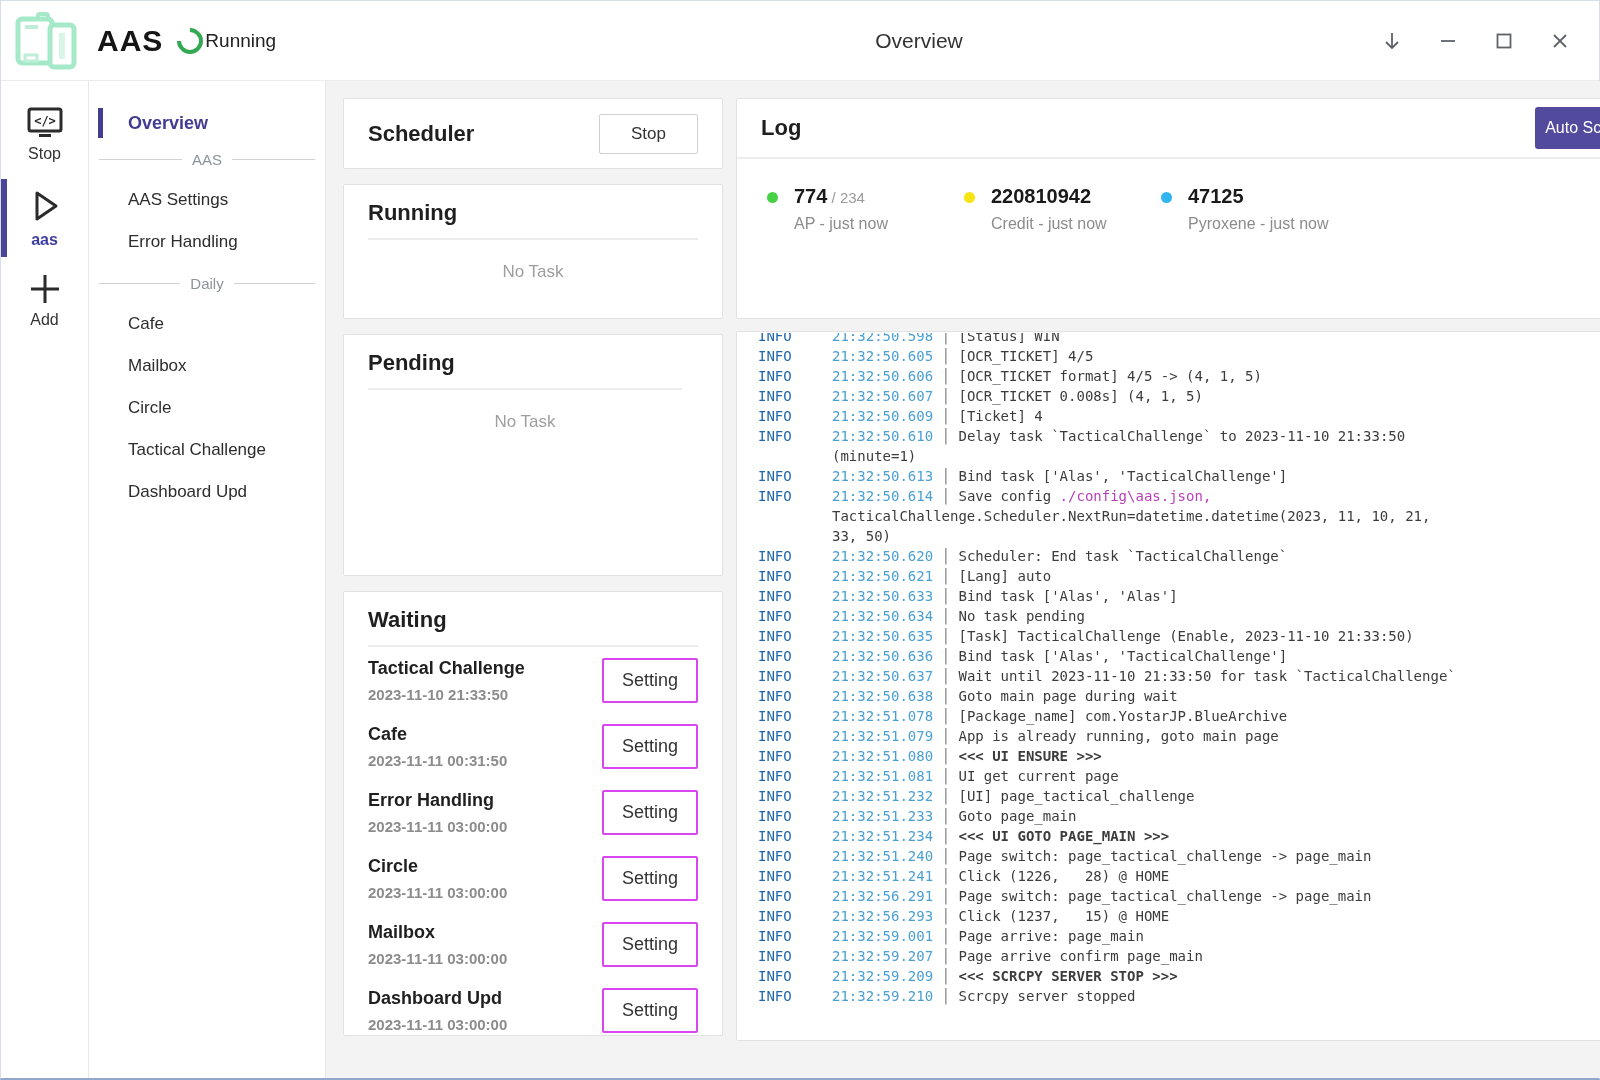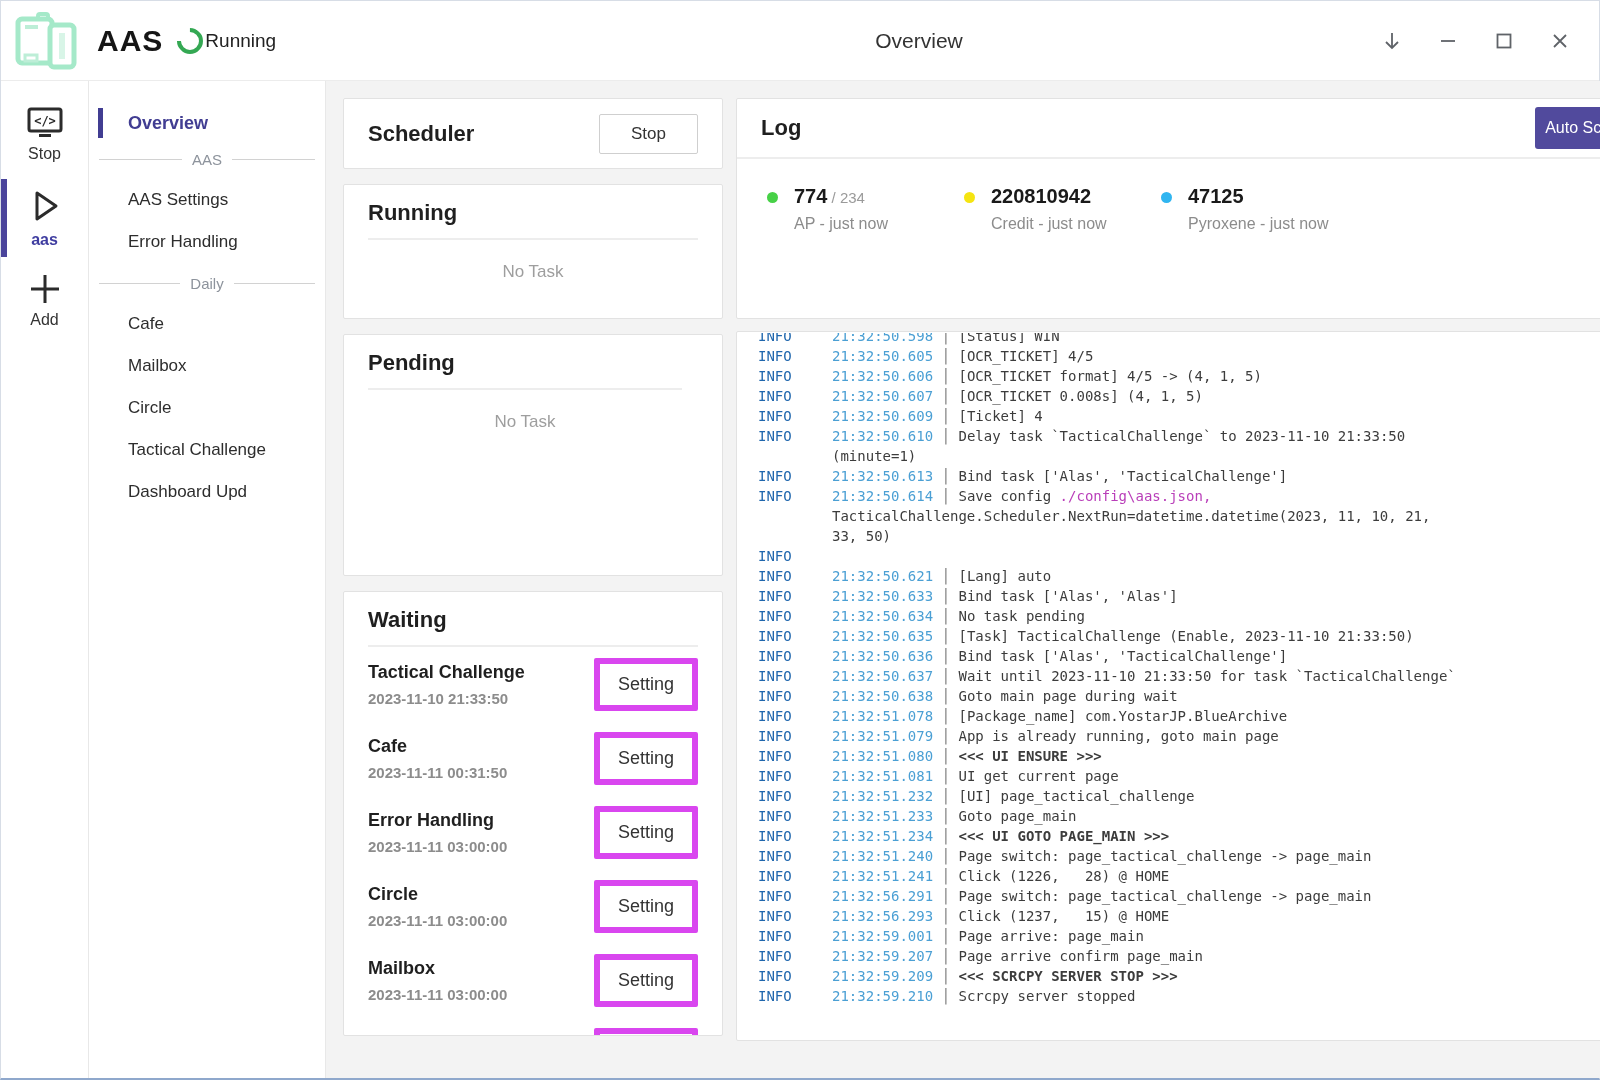--- a/index.html
+++ b/index.html
@@ -53,21 +53,21 @@
   .running { height:135px; padding:15px 24px 0 24px; }
   .pending { height:242px; padding:15px 40px 0 24px; }
   .running .hr, .pending .hr, .waiting .hr { margin-top:12px; }
   .no-task { text-align:center; color:#9e9e9e; font-size:17px; margin-top:22px; }
 
   
   .waiting { flex:1; margin-bottom:42px; padding:15px 24px 0 24px; overflow:hidden; }
   .wait-row { display:flex; align-items:center; justify-content:space-between; padding:11px 0 10px 0; }
   .wait-name { font-size:18px; font-weight:bold; color:#1f1f1f; }
   .wait-time { font-size:15px; font-weight:bold; color:#8c8c8c; margin-top:7px; }
-  .btn-setting { background:#fff; border:6px solid #d946ef; border-radius:2px; font-size:18px; color:#333; padding:10px 18px; cursor:pointer; font-family:inherit; }
+  .btn-setting { background:#fff; border:2px solid #d946ef; border-radius:2px; font-size:18px; color:#333; padding:10px 18px; cursor:pointer; font-family:inherit; }
 
   
   .log-head { height:221px; }
   .log-title-row { height:58px; display:flex; align-items:center; justify-content:space-between; padding:0 24px; }
   .btn-autoscroll { background:#514a9d; color:#fff; border:none; border-radius:3px; font-size:16px; padding:12px 10px; cursor:pointer; font-family:inherit; }
   .stats { display:flex; padding:26px 24px 0 30px; }
   .stat { width:197px; display:flex; }
   .stat-dot { width:11px; height:11px; border-radius:50%; margin-top:7px; flex:none; }
   .stat-body { margin-left:16px; }
   .stat-value { font-size:20px; font-weight:bold; color:#1a1a1a; }
@@ -319,20 +319,21 @@
                 <div class="log-entry">
                   <span class="log-lvl">INFO</span>
                   <span class="entry-body"><span class="log-time">21:32:50.613</span><span class="log-sep"> │ </span><span>Bind task ['Alas', 'TacticalChallenge']</span></span>
                 </div>
                 <div class="log-entry">
                   <span class="log-lvl">INFO</span>
                   <span class="entry-body"><span class="log-time">21:32:50.614</span><span class="log-sep"> │ </span><span>Save config </span><span class="m-path">./config\aas.json,</span><span> TacticalChallenge.Scheduler.NextRun=datetime.datetime(2023, 11, 10, 21, 33, 50)</span></span>
                 </div>
                 <div class="log-entry">
                   <span class="log-lvl">INFO</span>
+                  <span class="entry-body"><span class="log-time">21:32:50.620</span><span class="log-sep"> │ </span><span>Scheduler: End task `TacticalChallenge`</span></span>
                 </div>
                 <div class="log-entry">
                   <span class="log-lvl">INFO</span>
                   <span class="entry-body"><span class="log-time">21:32:50.621</span><span class="log-sep"> │ </span><span>[Lang] auto</span></span>
                 </div>
                 <div class="log-entry">
                   <span class="log-lvl">INFO</span>
                   <span class="entry-body"><span class="log-time">21:32:50.633</span><span class="log-sep"> │ </span><span>Bind task ['Alas', 'Alas']</span></span>
                 </div>
                 <div class="log-entry">

